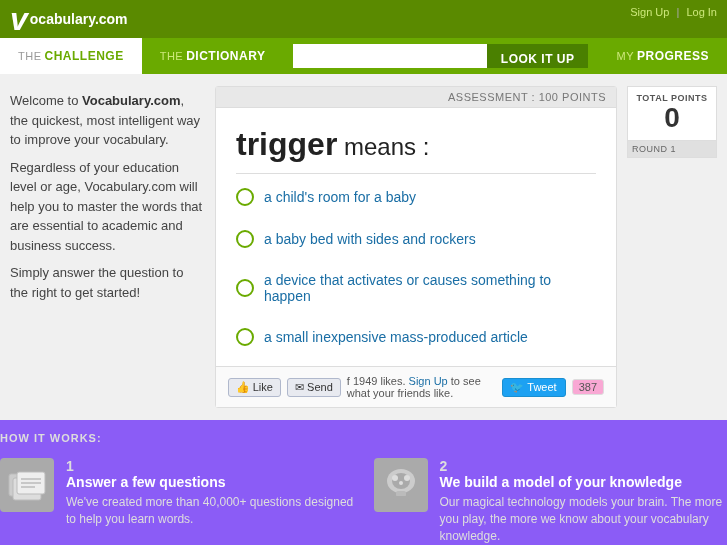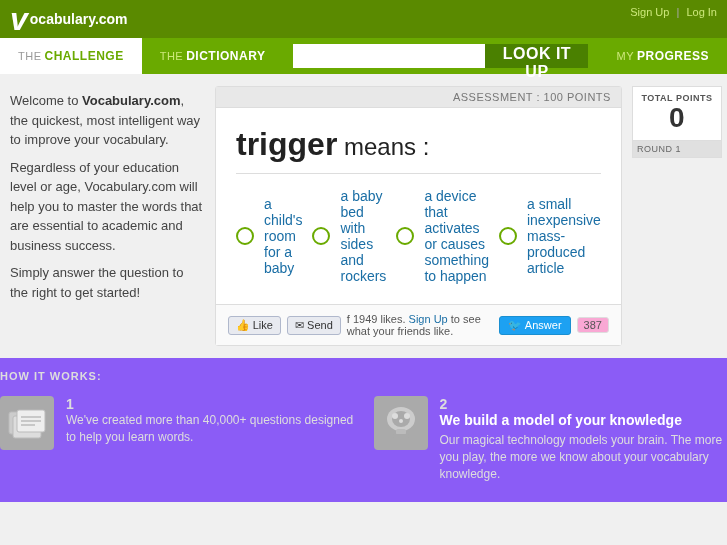--- a/index.html
+++ b/index.html
@@ -87,22 +87,22 @@
       border: none;
       padding: 0 8px;
       font-size: 13px;
       outline: none;
     }
     #lookup-btn {
       background: #4a8000;
       color: #fff;
       border: none;
       height: 24px;
-      padding: 1px 14px;
-      font-size: 16px;
+      padding: 8px 14px;
+      font-size: 12px;
       font-weight: bold;
       cursor: pointer;
       text-transform: uppercase;
       letter-spacing: 0.5px;
     }
     #progress-tab {
       display: flex;
       align-items: center;
       padding: 0 18px;
       font-size: 12px;
@@ -167,22 +167,22 @@
       border-bottom: 1px solid #ddd;
       padding-bottom: 10px;
     }
     #question-title strong {
       font-size: 32px;
       font-weight: bold;
     }
     #choices {
       margin-top: 14px;
       display: flex;
-      flex-direction: row;
-      gap: 10px;
+      flex-direction: column;
+      gap: 24px;
       padding-bottom: 10px;
     }
     .choice-item {
       display: flex;
       align-items: center;
       gap: 10px;
       cursor: pointer;
     }
     .choice-circle {
       width: 18px;
@@ -415,21 +415,21 @@
         <span>Send</span>
       </button>
       <span class="social-middle">
         <span>f</span>
         <span>1949 likes.</span>
         <a style="color:#1a6ea5;">Sign Up</a>
         <span> to see what your friends like.</span>
       </span>
       <button class="tweet-btn">
         <span>🐦</span>
-        <span>Answer</span>
+        <span>Tweet</span>
       </button>
       <span class="tweet-count">387</span>
     </div>
   </div>
 
   <div id="right-panel">
     <div id="total-points-box">
       <div id="total-points-label">TOTAL POINTS</div>
       <div id="total-points-value">0</div>
     </div>
@@ -448,20 +448,21 @@
       <rect x="2" y="6" width="28" height="22" rx="2" fill="#ccc" stroke="#bbb" stroke-width="1"></rect>
       <rect x="6" y="10" width="28" height="22" rx="2" fill="#ddd" stroke="#bbb" stroke-width="1"></rect>
       <rect x="10" y="4" width="28" height="22" rx="2" fill="#eee" stroke="#bbb" stroke-width="1"></rect>
       <line x1="14" y1="11" x2="34" y2="11" stroke="#bbb" stroke-width="1.5"></line>
       <line x1="14" y1="15" x2="34" y2="15" stroke="#bbb" stroke-width="1.5"></line>
       <line x1="14" y1="19" x2="28" y2="19" stroke="#bbb" stroke-width="1.5"></line>
     </svg>
     </div>
     <div class="how-item-content">
       <div class="how-item-number">1</div>
+      <div class="how-item-title">Answer a few questions</div>
       <div class="how-item-desc">We've created more than 40,000+ questions designed to help you learn words.</div>
     </div>
   </div>
       <div class="how-item">
     <div class="how-icon-box">
       <svg width="44" height="44" viewBox="0 0 44 44" fill="none">
       <ellipse cx="22" cy="18" rx="14" ry="12" fill="#ccc"></ellipse>
       <ellipse cx="22" cy="18" rx="9" ry="8" fill="#aaa"></ellipse>
       <rect x="17" y="28" width="10" height="6" rx="2" fill="#bbb"></rect>
       <rect x="14" y="33" width="16" height="4" rx="2" fill="#aaa"></rect>

